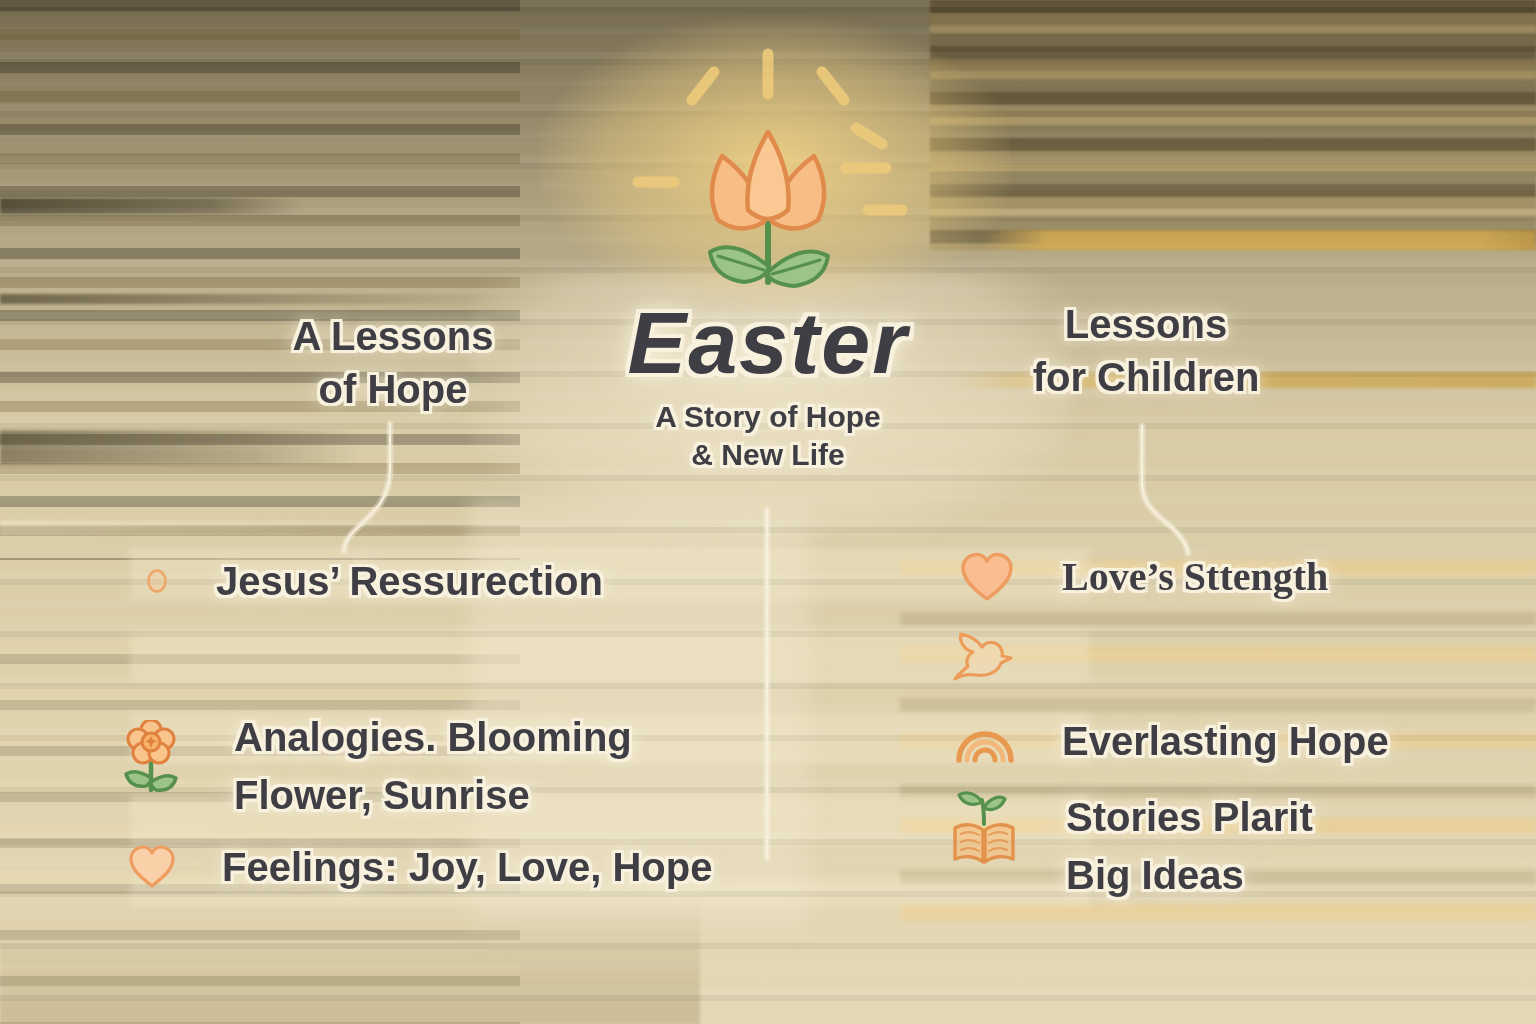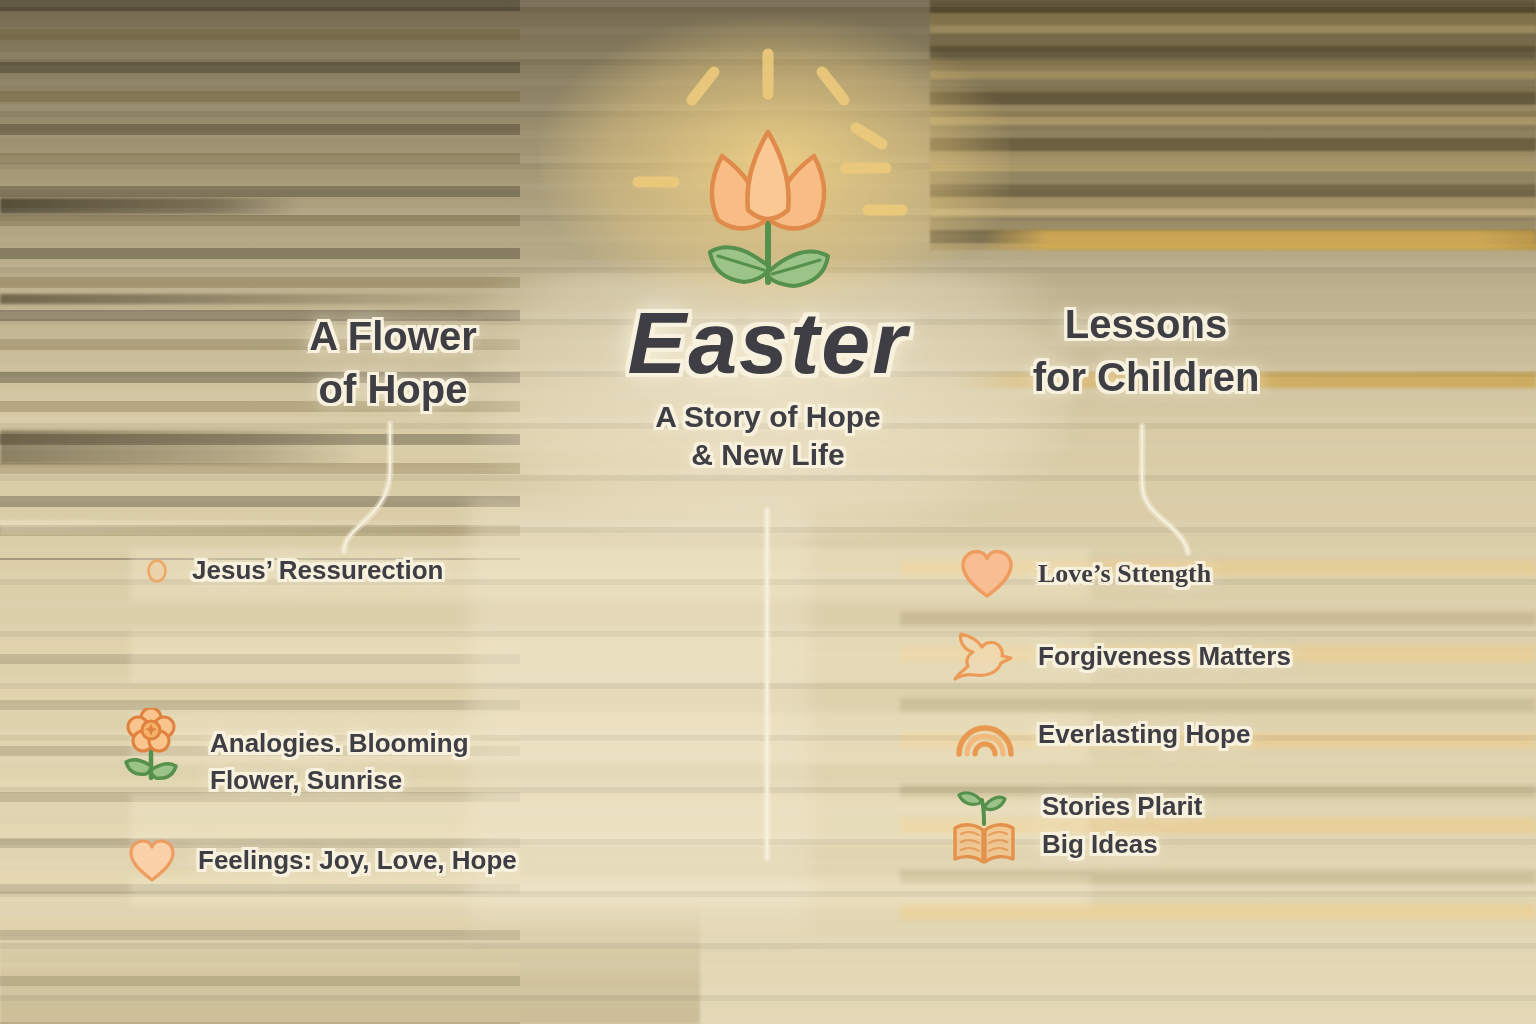--- a/index.html
+++ b/index.html
@@ -54,21 +54,21 @@
     text-shadow:-4px -4px 0 var(--cr),0 -4px 0 var(--cr),4px -4px 0 var(--cr),
       -4px 0 0 var(--cr),4px 0 0 var(--cr),
       -4px 4px 0 var(--cr),0 4px 0 var(--cr),4px 4px 0 var(--cr),
       0 0 20px rgba(252,245,224,.95),0 0 38px rgba(252,245,224,.7);font-style:italic;}
   .subtitle{position:absolute;left:468px;top:398px;width:600px;text-align:center;font-size:30px;line-height:1.27;}
   .heading{position:absolute;text-align:center;font-size:40px;line-height:1.33;}
   .heading.left{left:228px;top:310px;width:330px;}
   .heading.right{left:981px;top:298px;width:330px;}
 
   .row{position:absolute;display:flex;align-items:center;gap:20px;}
-  .row .label{font-size:26px;line-height:1.45;white-space:nowrap;}
+  .row .label{font-size:40px;line-height:1.45;white-space:nowrap;margin-left:24px;}
   .icon{flex:0 0 auto;display:flex;align-items:center;justify-content:center;}
 
   svg{display:block;}
   .connectors{position:absolute;left:0;top:0;}
 </style>
 </head>
 <body>
 
 <div class="stage">
 
@@ -130,39 +130,39 @@
     <path d="M150 92 Q126 132 130 170 Q150 188 170 170 Q174 132 150 92 Z" fill="#f9c893" stroke="#e08a4c" stroke-width="4.5" stroke-linejoin="round"></path>
   </svg>
 
   <div class="title ot">Easter</div>
   <div class="subtitle ot">
     <div>A Story of Hope</div>
     <div>&amp; New Life</div>
   </div>
 
   <div class="heading left ot">
-    <div>A Flower</div>
+    <div>A Lessons</div>
     <div>of Hope</div>
   </div>
   <div class="heading right ot">
     <div>Lessons</div>
     <div>for Children</div>
   </div>
 
   <div class="row" style="left:142px;top:552px;">
     <span class="icon" style="width:30px;">
       <svg width="24" height="30" viewBox="0 0 24 30">
           <ellipse cx="12" cy="15" rx="8.5" ry="10.5" fill="rgba(248,196,146,0.3)" stroke="#eda766" stroke-width="2.6"></ellipse>
         </svg>
     </span>
     <span class="label ot">Jesus’ Ressurection</span>
   </div>
 
 
-  <div class="row" style="left:120px;top:708px;align-items:flex-end;gap:28px;">
+  <div class="row" style="left:120px;top:708px;align-items:center;gap:28px;">
     <span class="icon" style="width:62px;">
       <svg width="62" height="92" viewBox="0 0 62 92">
         <path d="M31 42 L31 70" stroke="#55904c" stroke-width="4.5" stroke-linecap="round" fill="none"></path>
         <path d="M31 58 Q16 48 6 54 Q10 68 26 66 Q30 64 31 60 Z" fill="#9cc489" stroke="#55904c" stroke-width="3.4" stroke-linejoin="round"></path>
         <path d="M31 62 Q46 52 56 58 Q52 72 36 70 Q32 68 31 64 Z" fill="#9cc489" stroke="#55904c" stroke-width="3.4" stroke-linejoin="round"></path>
         <g fill="#f9c58d" stroke="#e0813f" stroke-width="3">
           <circle cx="31" cy="10" r="10"></circle>
           <circle cx="18" cy="19" r="10"></circle>
           <circle cx="44" cy="19" r="10"></circle>
           <circle cx="23" cy="33" r="10"></circle>
@@ -195,21 +195,20 @@
     </span>
     <span class="label ot">Love’s Sttength</span>
   </div>
 
   <div class="row" style="left:950px;top:628px;">
     <span class="icon" style="width:68px;">
       <svg width="66" height="58" viewBox="0 0 66 58">
         <path d="M22 24 C13 22 8 13 10 6 C19 8 27 13 31 19 C35 13 45 13 49 19 C51 22 52 25 51 28 L60 30 L50 35 C47 44 36 49 24 47 C16 46 9 48 4 51 C7 46 13 42 17 38 C14 33 17 27 22 24 Z" fill="rgba(250,218,180,0.35)" stroke="#ec9c58" stroke-width="3.2" stroke-linejoin="round" stroke-linecap="round"></path>
       </svg>
     </span>
-    <span class="label ot">Forgiveness Matters</span>
   </div>
 
   <div class="row" style="left:952px;top:712px;">
     <span class="icon" style="width:66px;">
       <svg width="64" height="46" viewBox="0 0 64 46">
         <g fill="none" stroke-linecap="round">
           <path d="M6 42 A26 26 0 0 1 58 42" stroke="#e8984f" stroke-width="5.5"></path>
           <path d="M14 42 A18 18 0 0 1 50 42" stroke="#f2b87c" stroke-width="5"></path>
           <path d="M22 42 A10 10 0 0 1 42 42" stroke="#e8984f" stroke-width="5"></path>
         </g>

